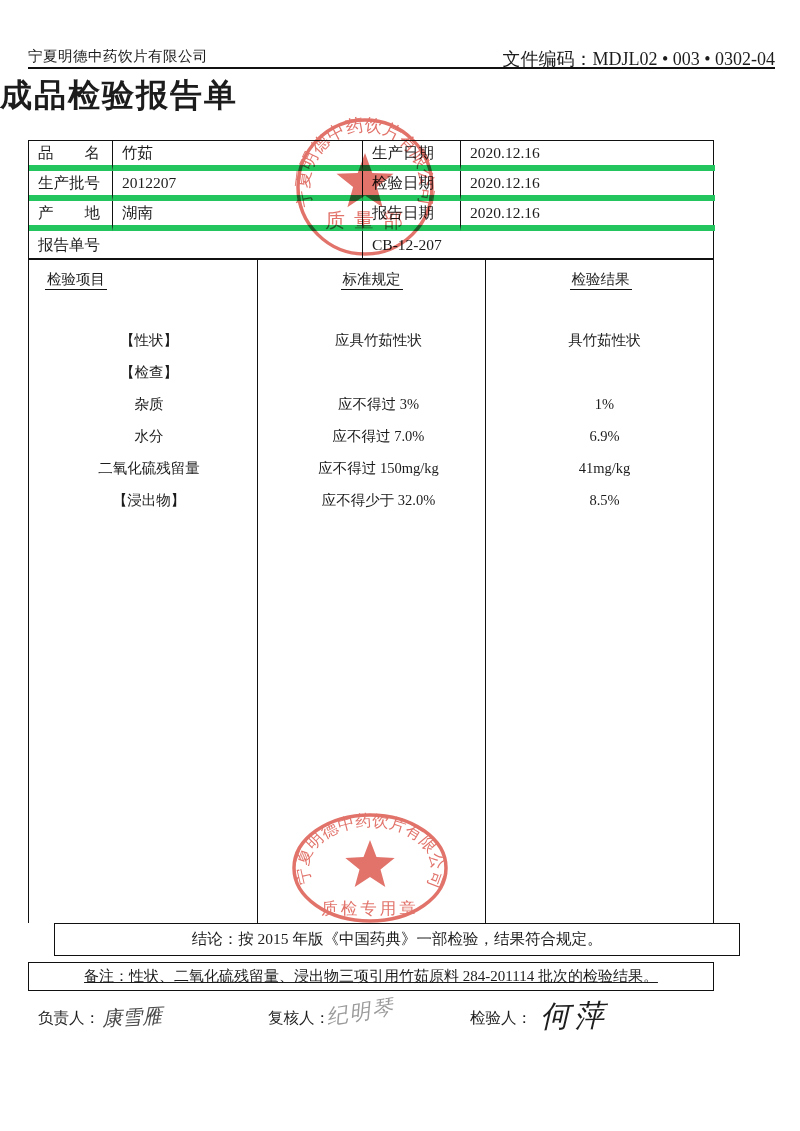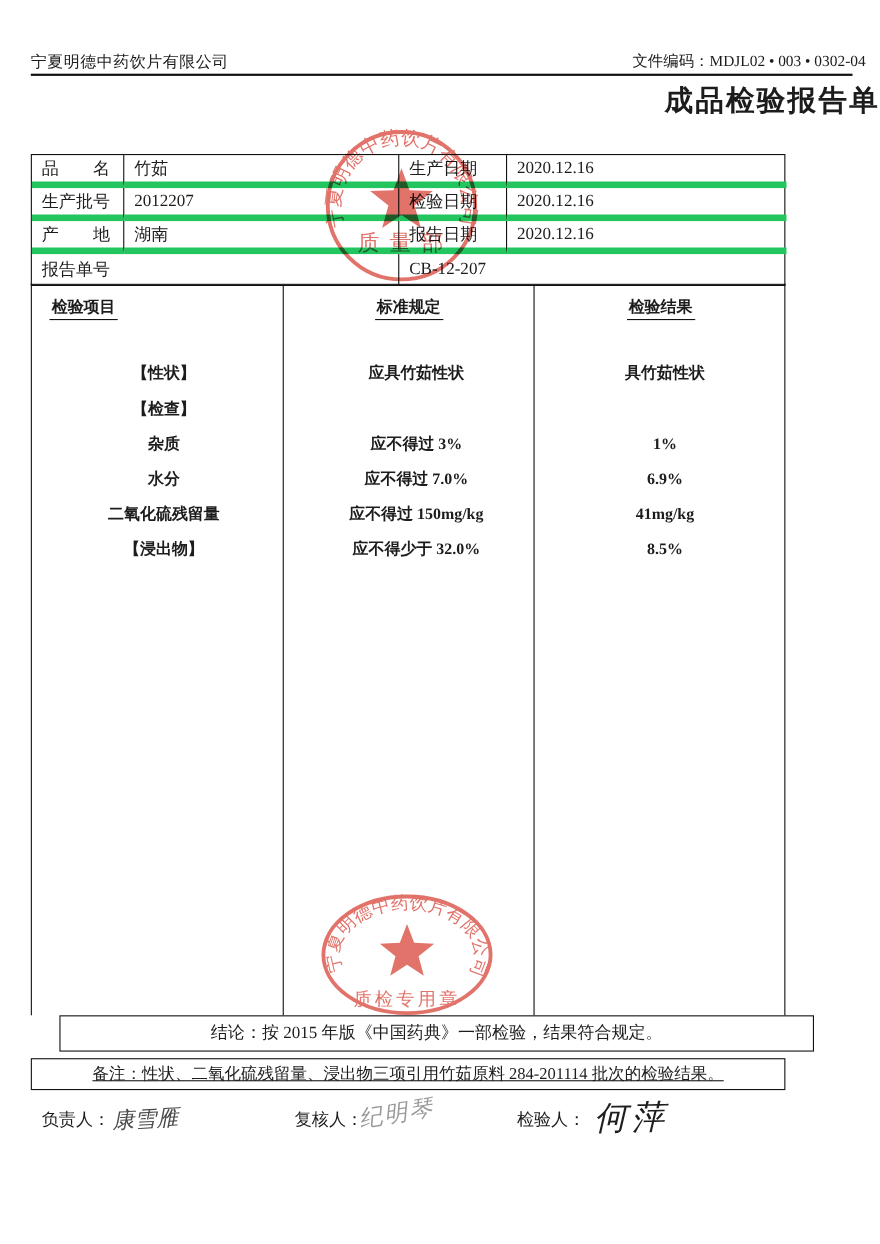--- a/index.html
+++ b/index.html
@@ -6,25 +6,25 @@
   .page{
     position:relative;
     width:800px;height:1131px;
     background:#ffffff;
     font-family:"Liberation Serif","DejaVu Serif",serif;
     color:#1c1c1c;
     overflow:hidden;
   }
   
   .hdr-company{position:absolute;left:28px;top:47px;font-size:14.5px;letter-spacing:.5px;}
-  .hdr-code{position:absolute;right:13px;top:47px;font-size:14px;}
+  .hdr-code{position:absolute;right:25px;top:47px;font-size:18px;}
   .hdr-rule{position:absolute;left:28px;top:67px;width:747px;border-top:2px solid #111;}
   .doc-title{
     position:absolute;left:0;top:74px;width:100%;
-    text-align:right;font-size:26px;font-weight:bold;letter-spacing:2px;font-family:Liberation Serif, serif;
+    text-align:left;font-size:32px;font-weight:bold;letter-spacing:2px;font-family:Liberation Serif, serif;
   }
   
   .info-table{
     position:absolute;left:28px;top:140px;width:686px;
     display:grid;
     grid-template-columns:84px 250px 98px 254px;
     grid-template-rows:30px 30px 30px 28px;
     border:1.5px solid #111;
     box-sizing:border-box;
     font-size:15.5px;
@@ -37,21 +37,21 @@
   .info-table .cell.last-col{border-right:none;}
   .info-table .cell.last-row{border-bottom:none;}
   .info-table .span2{grid-column:span 2;}
   
   .insp-table{
     position:absolute;left:28px;top:258px;width:686px;height:665px;
     display:grid;grid-template-columns:229px 228px 229px;
     border:1.5px solid #111;border-bottom:none;
     box-sizing:border-box;font-size:14.5px;
   }
-  .insp-col{border-right:1px solid #111;position:relative;box-sizing:border-box;font-weight:bold;}
+  .insp-col{border-right:1px solid #111;position:relative;box-sizing:border-box;}
   .insp-col.last{border-right:none;}
   .insp-head{margin-top:11px;text-align:center;}
   .insp-head.left{text-align:left;padding-left:16px;}
   .insp-head span{border-bottom:1px solid #111;padding:0 2px 2px 2px;}
   .insp-rows{position:absolute;left:0;right:0;top:65px;}
   .insp-row{height:32px;line-height:32px;white-space:nowrap;text-align:center;}
   .insp-col .insp-row{padding-left:14px;}
   .insp-col.first .insp-row{padding-left:12px;}
   .insp-col.last .insp-row{padding-left:8px;}
   

